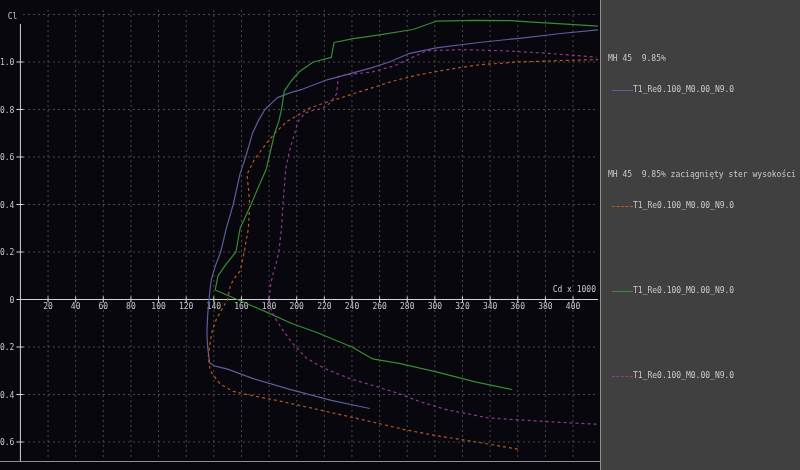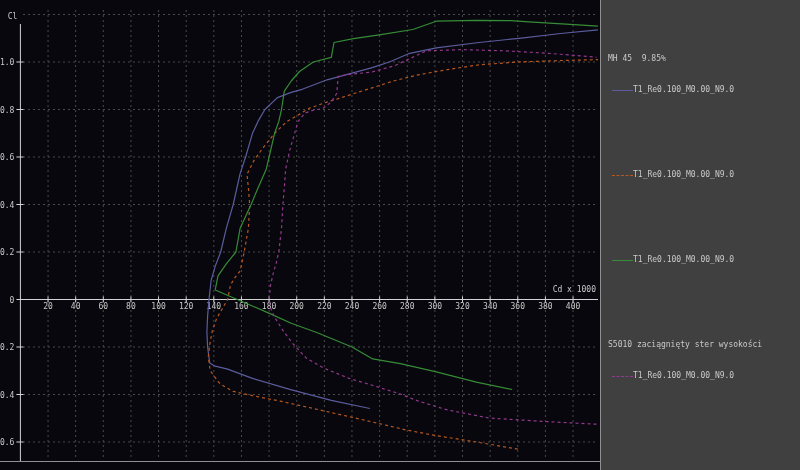--- a/index.html
+++ b/index.html
@@ -124,35 +124,35 @@
 
     <div class="legend-item">
       <div class="legend-name">MH 45  9.85%</div>
       <div class="legend-row">
         <span class="legend-sample" style="border-top: 1px solid rgb(92, 92, 158);"></span>
         <span class="legend-polar">T1_Re0.100_M0.00_N9.0</span>
       </div>
     </div>
 
     <div class="legend-item">
+      <div class="legend-name">MH 45  9.85% zaciągnięty ster wysokości</div>
       <div class="legend-row">
         <span class="legend-sample" style="border-top: 1px dashed rgb(184, 88, 31);"></span>
         <span class="legend-polar">T1_Re0.100_M0.00_N9.0</span>
       </div>
     </div>
 
     <div class="legend-item">
       <div class="legend-row">
         <span class="legend-sample" style="border-top: 1px solid rgb(55, 140, 55);"></span>
         <span class="legend-polar">T1_Re0.100_M0.00_N9.0</span>
       </div>
     </div>
 
     <div class="legend-item">
-      <div class="legend-name">S5010 zaciągnięty ster wysokości</div>
       <div class="legend-row">
         <span class="legend-sample" style="border-top: 1px dashed rgb(147, 57, 143);"></span>
         <span class="legend-polar">T1_Re0.100_M0.00_N9.0</span>
       </div>
     </div>
 
   </div>
 </div>
 
 </body></html>

